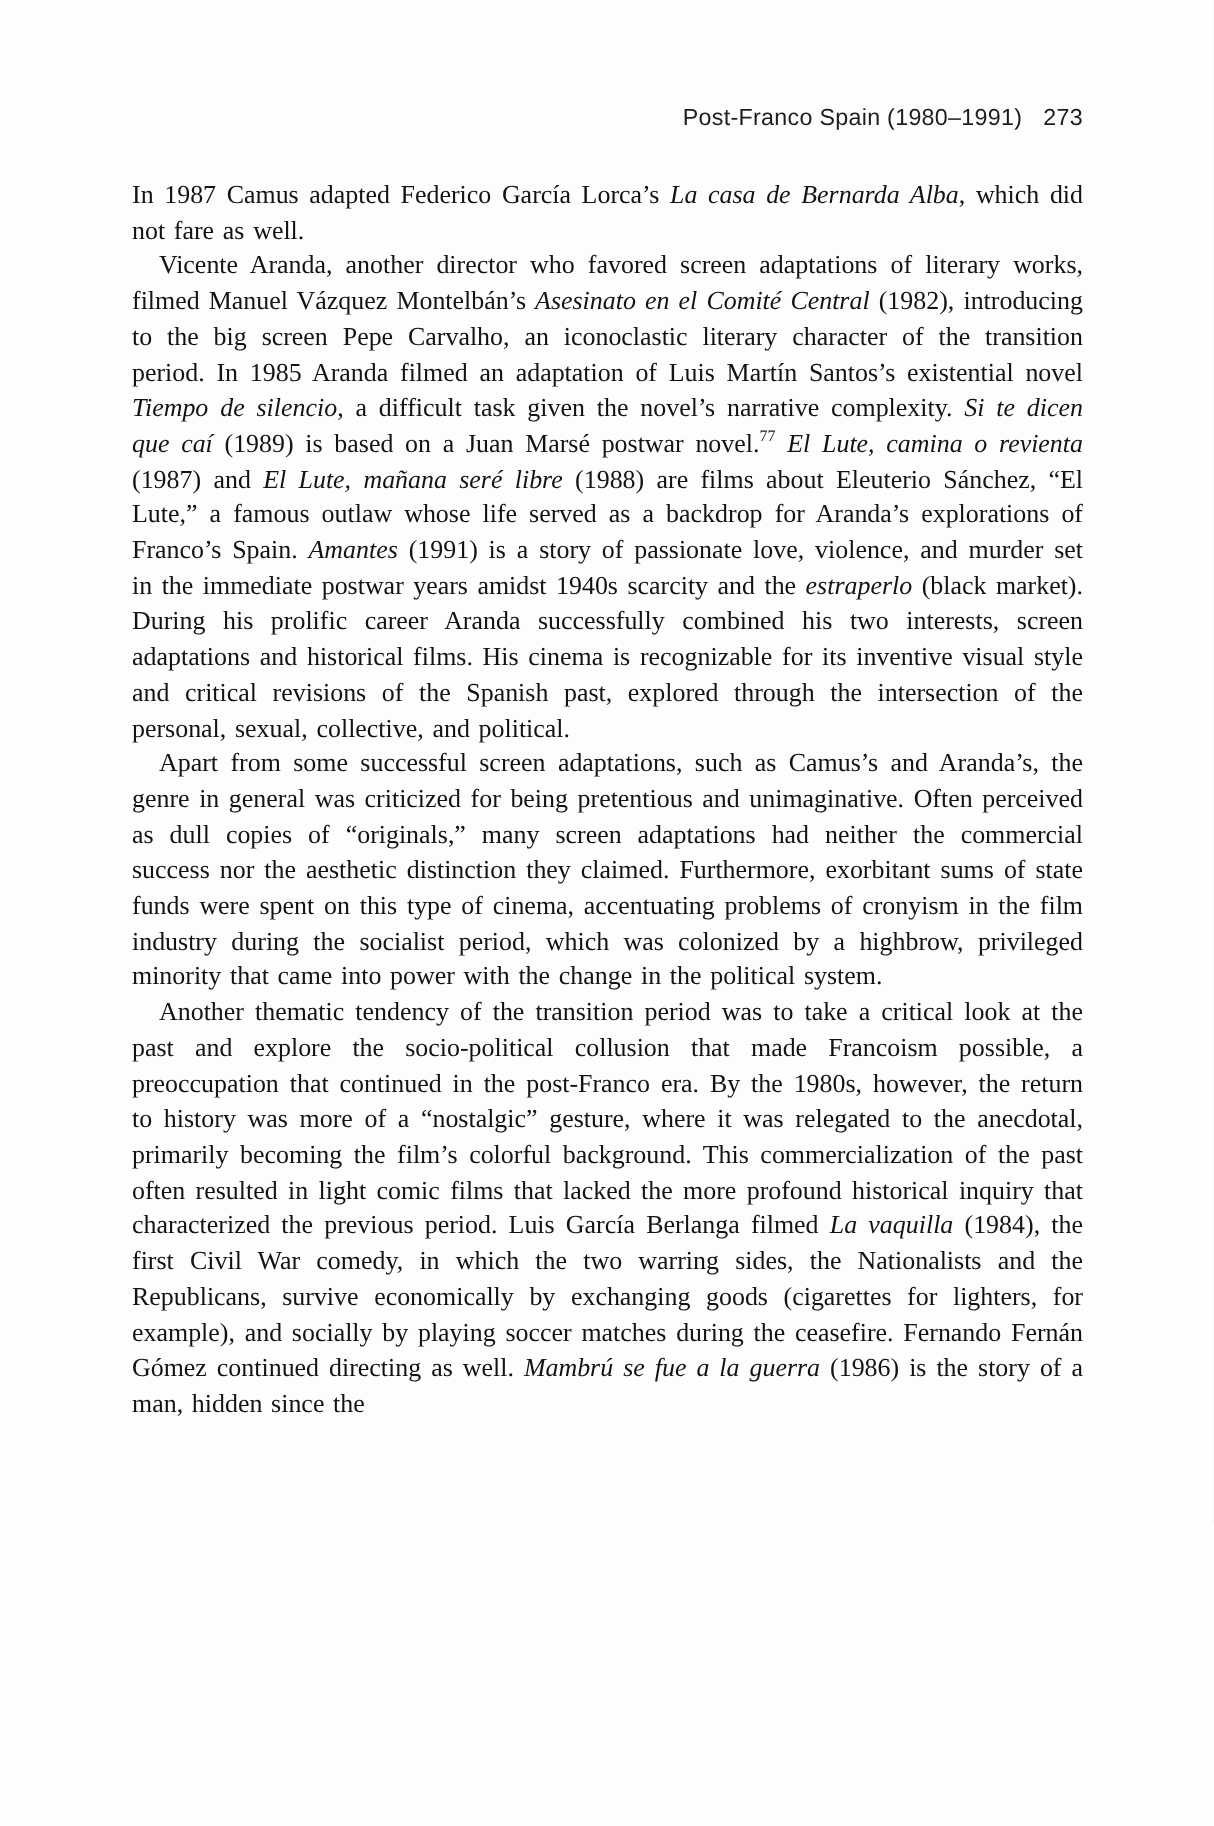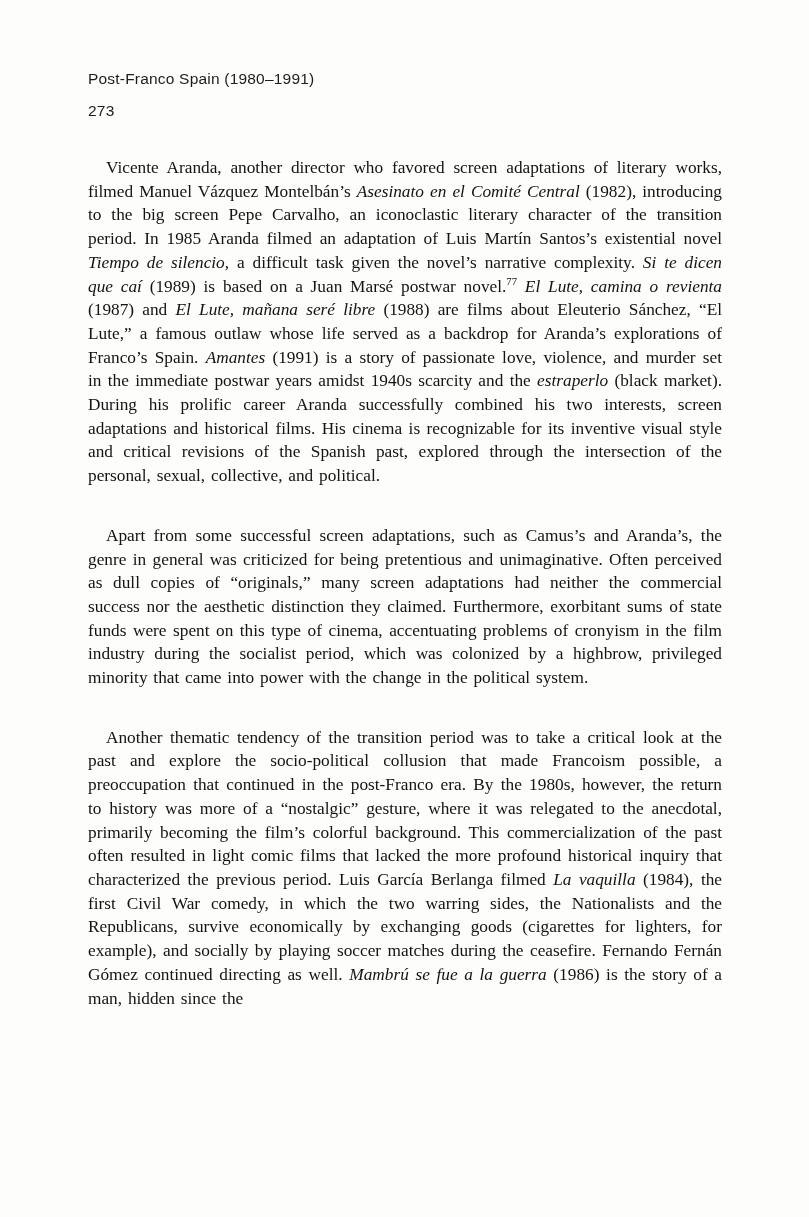--- a/index.html
+++ b/index.html
@@ -23,49 +23,48 @@
     display: flex;
     justify-content: flex-end;
     align-items: baseline;
     gap: 14px;
     font-family: "Liberation Sans", sans-serif;
     font-size: 15.5px;
     letter-spacing: 0.2px;
     color: #1d1d1d;
     margin-bottom: 30px;
     white-space: nowrap;
-    flex-direction: column;
   }
   .page-body p {
     margin: 0;
     text-align: justify;
     font-size: 17.3px;
     line-height: 23.7px;
     word-spacing: 1.5px;
     color: #131313;
   }
   .page-body p.indent {
     text-indent: 18px;
-    margin-top: 36px;
   }
   .page-body em {
     font-style: italic;
   }
   .page-body sup {
     font-size: 0.62em;
     line-height: 0;
     vertical-align: super;
   }
 </style>
 </head>
 <body>
 
 <div class="page">
   <div class="running-header">
     <span>Post-Franco Spain (1980–1991)</span>
     <span>273</span>
   </div>
   <div class="page-body">
+      <p><span>In 1987 Camus adapted Federico García Lorca’s </span><em>La casa de Bernarda Alba</em><span>, which did not fare as well.</span></p>
       <p class="indent"><span>Vicente Aranda, another director who favored screen adaptations of literary works, filmed Manuel Vázquez Montelbán’s </span><em>Asesinato en el Comité Central</em><span> (1982), introducing to the big screen Pepe Carvalho, an iconoclastic literary character of the transition period. In 1985 Aranda filmed an adaptation of Luis Martín Santos’s existential novel </span><em>Tiempo de silencio</em><span>, a difficult task given the novel’s narrative complexity. </span><em>Si te dicen que caí</em><span> (1989) is based on a Juan Marsé postwar novel.</span><sup>77</sup><span> </span><em>El Lute, camina o revienta</em><span> (1987) and </span><em>El Lute, mañana seré libre</em><span> (1988) are films about Eleuterio Sánchez, “El Lute,” a famous outlaw whose life served as a backdrop for Aranda’s explorations of Franco’s Spain. </span><em>Amantes</em><span> (1991) is a story of passionate love, violence, and murder set in the immediate postwar years amidst 1940s scarcity and the </span><em>estraperlo</em><span> (black market). During his prolific career Aranda successfully combined his two interests, screen adaptations and historical films. His cinema is recognizable for its inventive visual style and critical revisions of the Spanish past, explored through the intersection of the personal, sexual, collective, and political.</span></p>
       <p class="indent"><span>Apart from some successful screen adaptations, such as Camus’s and Aranda’s, the genre in general was criticized for being pretentious and unimaginative. Often perceived as dull copies of “originals,” many screen adaptations had neither the commercial success nor the aesthetic distinction they claimed. Furthermore, exorbitant sums of state funds were spent on this type of cinema, accentuating problems of cronyism in the film industry during the socialist period, which was colonized by a highbrow, privileged minority that came into power with the change in the political system.</span></p>
       <p class="indent"><span>Another thematic tendency of the transition period was to take a critical look at the past and explore the socio-political collusion that made Francoism possible, a preoccupation that continued in the post-Franco era. By the 1980s, however, the return to history was more of a “nostalgic” gesture, where it was relegated to the anecdotal, primarily becoming the film’s colorful background. This commercialization of the past often resulted in light comic films that lacked the more profound historical inquiry that characterized the previous period. Luis García Berlanga filmed </span><em>La vaquilla</em><span> (1984), the first Civil War comedy, in which the two warring sides, the Nationalists and the Republicans, survive economically by exchanging goods (cigarettes for lighters, for example), and socially by playing soccer matches during the ceasefire. Fernando Fernán Gómez continued directing as well. </span><em>Mambrú se fue a la guerra</em><span> (1986) is the story of a man, hidden since the</span></p>
     </div>
 </div>
 
 </body></html>

